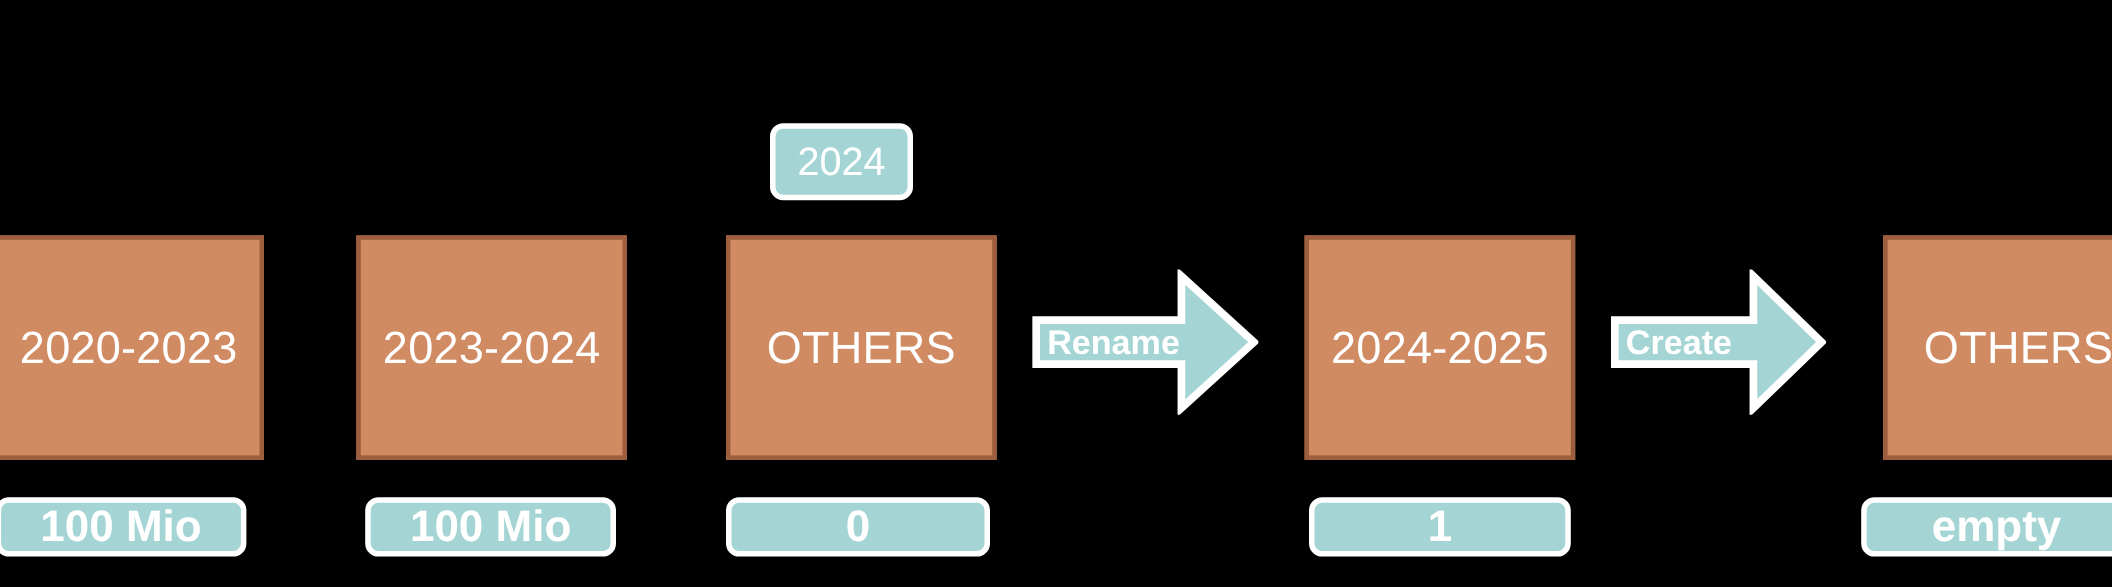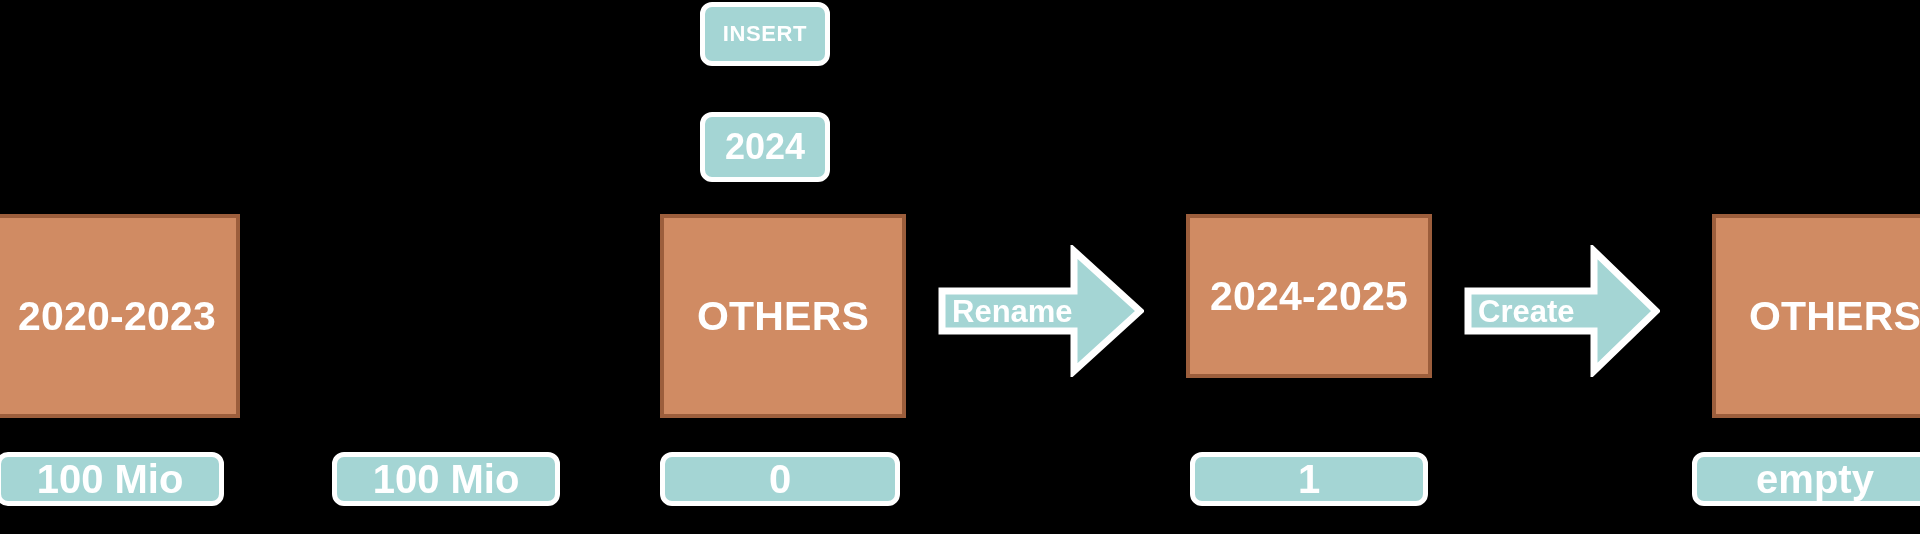--- a/index.html
+++ b/index.html
@@ -24,21 +24,21 @@
     box-sizing: border-box;
     background: #d08b63;
     border: 4px solid #9c5e3c;
     display: flex;
     align-items: center;
     justify-content: center;
   }
   .part-box .part-label {
     color: #ffffff;
     font-size: 41px;
-    font-weight: 700;
+    font-weight: 400;
     letter-spacing: 0.2px;
     line-height: 1;
     white-space: nowrap;
   }
 
   
   .badge {
     position: absolute;
     box-sizing: border-box;
     background: #a4d5d4;
@@ -57,21 +57,21 @@
     font-size: 40px;
     font-weight: bold;
   }
   .badge-insert .badge-label {
     font-size: 22px;
     font-weight: bold;
     letter-spacing: 0.6px;
   }
   .badge-year .badge-label {
     font-size: 36px;
-    font-weight: 700;
+    font-weight: 400;
   }
 
   
   .block-arrow {
     position: absolute;
   }
   .block-arrow svg {
     display: block;
     width: 100%;
     height: 100%;
@@ -95,38 +95,38 @@
     font-weight: bold;
     line-height: 1;
     white-space: nowrap;
   }
 </style>
 </head>
 <body>
 
 <div id="canvas">
 
-  <div class="badge badge-insert" style="left:700px; top:2px; width:130px; height:64px;">
-    <span class="badge-label">INSERT</span>
-  </div>
 
   <div class="badge badge-year" style="left:700px; top:112px; width:130px; height:70px;">
     <span class="badge-label">2024</span>
   </div>
 
   <div class="part-box" style="left:-6px; top:214px; width:246px; height:204px;">
     <span class="part-label">2020-2023</span>
   </div>
 
+  <div class="part-box" style="left:324px; top:214px; width:246px; height:204px;">
+    <span class="part-label">2023-2024</span>
+  </div>
 
   <div class="part-box" style="left:660px; top:214px; width:246px; height:204px;">
     <span class="part-label">OTHERS</span>
   </div>
 
-  <div class="part-box" style="left:1186px; top:214px; width:246px; height:164px;">
+  <div class="part-box" style="left:1186px; top:214px; width:246px; height:204px;">
     <span class="part-label">2024-2025</span>
   </div>
 
   <div class="part-box" style="left:1712px; top:214px; width:246px; height:204px;">
     <span class="part-label">OTHERS</span>
   </div>
 
   <div class="block-arrow" style="left:1464px; top:245px; width:196px; height:132px;">
     <svg viewBox="0 0 196 132" preserveAspectRatio="none">
       <polygon points="4,46 130,46 130,6 192,66 130,126 130,86 4,86" fill="#a4d5d4" stroke="#ffffff" stroke-width="7" stroke-linejoin="miter"></polygon>

